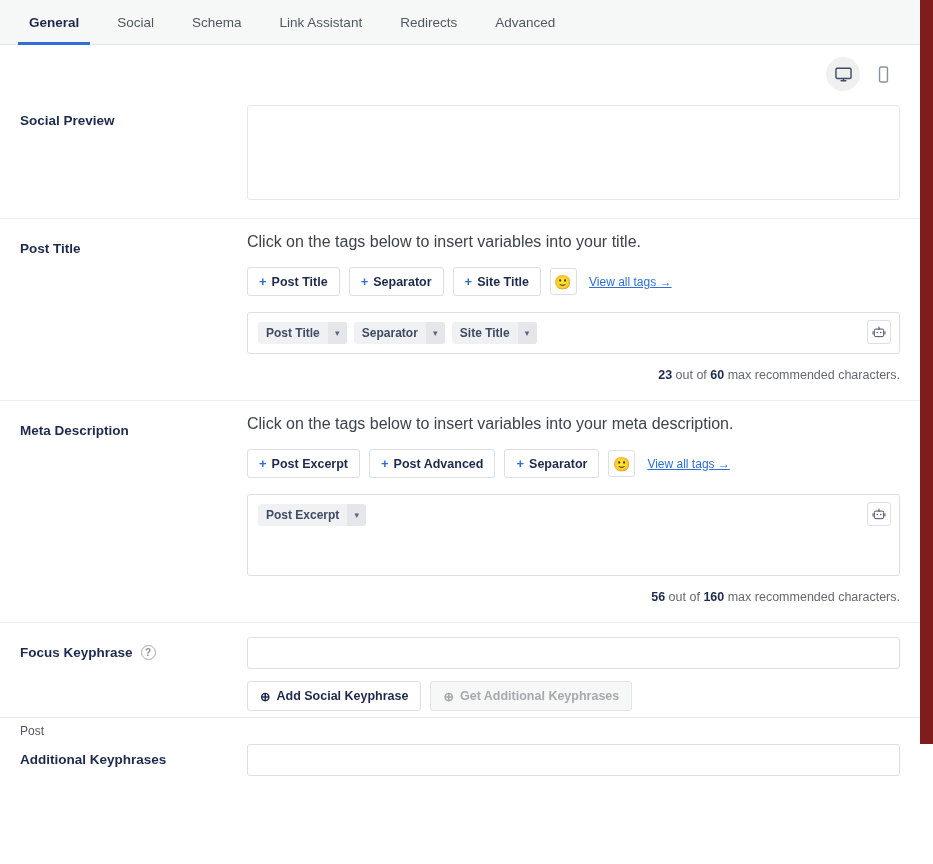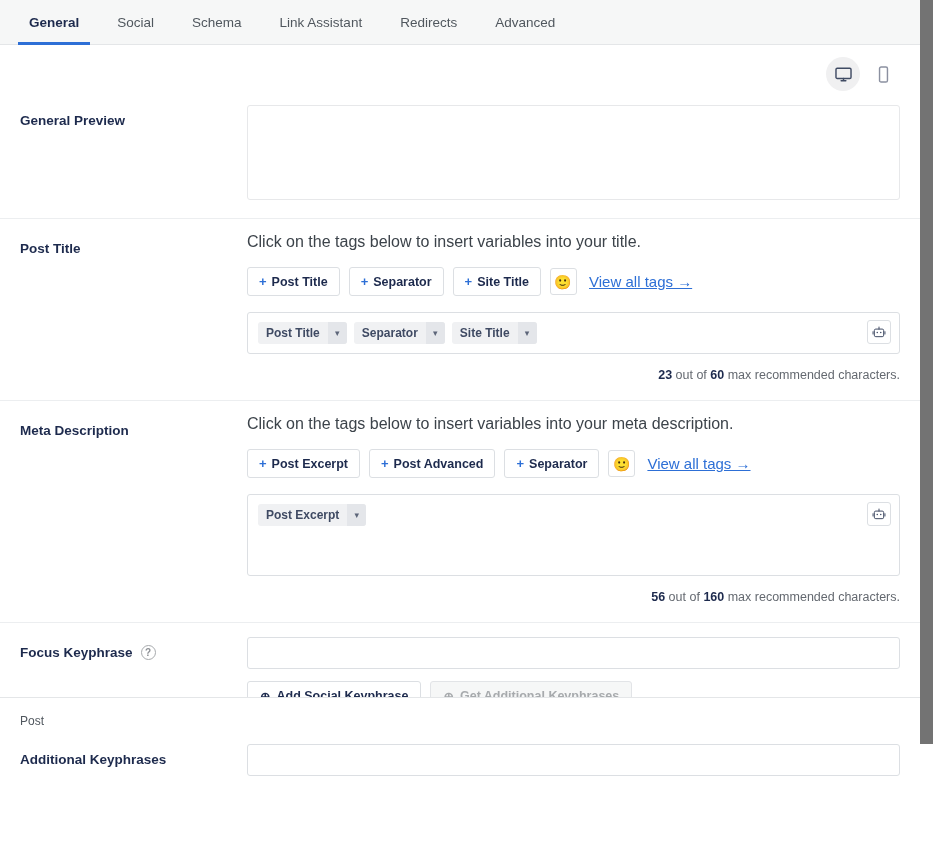--- a/index.html
+++ b/index.html
@@ -4,21 +4,21 @@
 <style>
   * { box-sizing: border-box; }
   html, body { margin:0; padding:0; }
   body {
     width: 933px; height: 864px;
     background: #ffffff;
     font-family: "Liberation Sans", sans-serif;
     color: #1d2327;
     overflow: hidden;
   }
-  .app { width: 933px; height: 744px; position: relative; background:#737373; }
+  .app { width: 933px; height: 744px; position: relative; background:#7f1d1d; }
 
   
   .tabbar {
     height: 45px;
     background: #f6f7f7;
     border-bottom: 1px solid #e4e6e8;
     display: flex;
     align-items: stretch;
     padding-left: 10px;
     width: 920px;
@@ -101,21 +101,21 @@
     cursor: pointer;
   }
   .tagbtn .plus { color:#2d6fd6; font-weight: bold; font-size: 13px; }
   .emoji-btn {
     border: 1px solid #dcdfe3; background:#fff; border-radius:3px;
     width: 27px; height: 27px;
     display:inline-flex; align-items:center; justify-content:center;
     font-size: 14px; cursor:pointer;
   }
   .viewall {
-    font-size: 15px; color:#2d6fd6; text-decoration: underline;
+    font-size: 12px; color:#2d6fd6; text-decoration: underline;
     cursor:pointer; margin-left: 3px;
   }
 
   
   .editor {
     position: relative;
     border: 1px solid #dcdfe3;
     border-radius: 3px;
     background:#fff;
     padding: 9px 50px 9px 10px;
@@ -172,21 +172,21 @@
     display:inline-flex; align-items:center; gap:6px;
     font-size: 12.5px; font-weight:bold; color:#1d2a4d; cursor:pointer;
   }
   .kp-btn.disabled { color:#a7aaad; background:#f6f7f7; border-color:#e2e4e7; cursor:default; }
 
   
   .footer {
     position:absolute; left:0; bottom:0;
     width: 920px;
     border-top: 1px solid #e4e6e8;
-    padding: 16px 20px;
+    padding: 6px 20px;
     font-size: 12px; color:#50575e;
     background:#fff;
   }
 </style>
 </head>
 <body>
 
 <div class="app">
 
   <div class="tabbar">
@@ -221,21 +221,21 @@
       </div>
       <div class="device-btn">
         <svg width="19" height="19" viewBox="0 0 24 24" fill="none" stroke="#8b90a0" stroke-width="1.8">
           <rect x="7" y="2.5" width="10" height="19" rx="2"></rect>
         </svg>
       </div>
     </div>
 
     <div class="row">
       <div class="label-col">
-        <div class="label">General Preview</div>
+        <div class="label">Social Preview</div>
       </div>
       <div class="field-col">
         <div class="snippet-box"></div>
       </div>
     </div>
 
     <div class="row">
       <div class="label-col">
         <div class="label">Post Title</div>
       </div>

